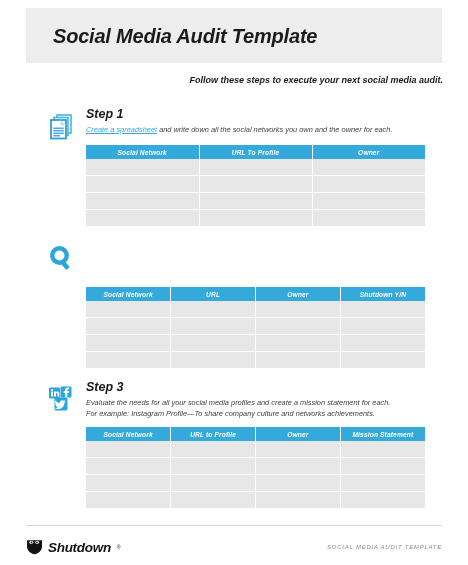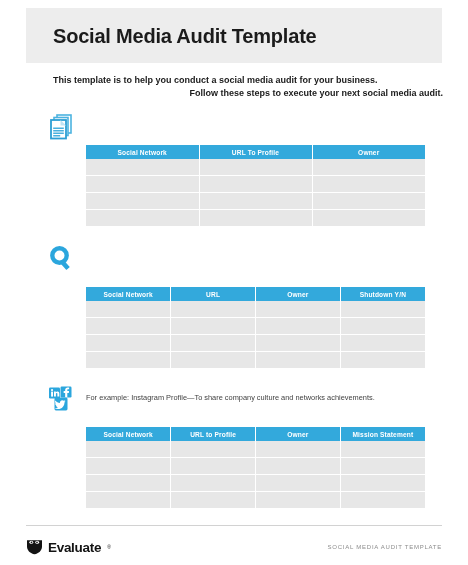--- a/index.html
+++ b/index.html
@@ -13,20 +13,21 @@
     font-family: "Liberation Sans", sans-serif;
     overflow: hidden;
     position: relative;
   }
 
   .page {
     position: relative;
     width: 392px;
     height: 565px;
     box-sizing: border-box;
+    font-style: italic;
   }
 
   
   .title-band {
     position: absolute;
     left: 26px;
     top: 8px;
     width: 416px;
     height: 55px;
     background: #ededed;
@@ -179,37 +180,40 @@
 </head>
 <body>
 
 <div class="page">
 
   <div class="title-band">
     <h1>Social Media Audit Template</h1>
   </div>
 
   <div class="intro">
-    <span>This template is to help you conduct a social media audit for your business.</span>
     <span class="l2">Follow these steps to execute your next social media audit.</span>
   </div>
 
   <div class="step step-1">
     <div class="step-icon">
       <svg class="icon-svg" width="30" height="30" viewBox="0 0 30 30">
         <rect x="11" y="3" width="14" height="18" fill="#ffffff" stroke="#4cb3e0" stroke-width="1.6"></rect>
         <rect x="8" y="5.5" width="14" height="18" fill="#ffffff" stroke="#4cb3e0" stroke-width="1.6"></rect>
         <rect x="5" y="8" width="15" height="18.5" fill="#ffffff" stroke="#2e9fd4" stroke-width="1.8"></rect>
         <polygon points="14.5,8 20,13.5 14.5,13.5" fill="#bfe3f4"></polygon>
         <rect x="7.2" y="15.5" width="10.6" height="1.5" fill="#49b0de"></rect>
         <rect x="7.2" y="18" width="10.6" height="1.5" fill="#49b0de"></rect>
         <rect x="7.2" y="20.5" width="10.6" height="1.5" fill="#49b0de"></rect>
         <rect x="7.2" y="23" width="7" height="1.5" fill="#49b0de"></rect>
       </svg>
     </div>
+    <div class="step-body">
+      <div class="step-title">Step 1</div>
+      <p class="step-desc"><span class="lnk">Create a spreadsheet</span><span> and write down all the social networks you own and the owner for each.</span></p>
+    </div>
   </div>
 
   <div class="tbl-wrap tbl-1">
     <table class="audit">
       <thead>
         <tr>
           <th>Social Network</th>
           <th>URL To Profile</th>
           <th>Owner</th>
         </tr>
@@ -297,21 +301,22 @@
         <path d="M8 6.6 h1.8 v0.7 c0.4,-0.7 1.1,-0.9 1.8,-0.9 c1.1,0 1.7,0.7 1.7,2 v3.2 h-1.9 v-2.8 c0,-0.6 -0.2,-0.9 -0.7,-0.9 c-0.5,0 -0.8,0.35 -0.8,0.95 v2.75 H8 z" fill="#ffffff"></path>
 
         <rect x="14.5" y="1.5" width="11" height="11" rx="1.2" fill="#2ba6dd"></rect>
         <path d="M21.3 12.5 V7.9 h1.5 l0.25 -1.8 h-1.75 v-1.1 c0,-0.5 0.15,-0.85 0.9,-0.85 h0.95 V2.55 c-0.2,-0.03 -0.8,-0.08 -1.5,-0.08 c-1.5,0 -2.5,0.9 -2.5,2.55 v1.08 h-1.5 v1.8 h1.5 v4.6 z" fill="#ffffff"></path>
 
         <rect x="8.5" y="12.5" width="13" height="13" rx="1.4" fill="#2ba6dd"></rect>
         <path d="M19.6 16.2 c-0.4,0.2 -0.85,0.32 -1.3,0.38 c0.47,-0.28 0.82,-0.73 0.99,-1.26 c-0.44,0.26 -0.92,0.45 -1.43,0.55 c-0.41,-0.44 -1,-0.72 -1.65,-0.72 c-1.25,0 -2.26,1.01 -2.26,2.26 c0,0.18 0.02,0.35 0.06,0.51 c-1.88,-0.09 -3.54,-0.99 -4.66,-2.36 c-0.2,0.33 -0.31,0.72 -0.31,1.14 c0,0.78 0.4,1.47 1.0,1.88 c-0.37,-0.01 -0.72,-0.11 -1.02,-0.28 v0.03 c0,1.09 0.78,2.0 1.81,2.21 c-0.19,0.05 -0.39,0.08 -0.6,0.08 c-0.15,0 -0.29,-0.01 -0.43,-0.04 c0.29,0.9 1.13,1.55 2.11,1.57 c-0.78,0.6 -1.75,0.96 -2.81,0.96 c-0.18,0 -0.36,-0.01 -0.54,-0.03 c1.0,0.64 2.19,1.01 3.46,1.01 c4.15,0 6.42,-3.44 6.42,-6.42 l-0.01,-0.29 c0.44,-0.32 0.82,-0.72 1.13,-1.18 z" fill="#ffffff"></path>
       </svg>
     </div>
     <div class="step-body">
-      <p class="step-desc"><br><span>For example: Instagram Profile—To share company culture and networks achievements.</span></p>
+      <div class="step-title">Step 3</div>
+      <p class="step-desc"><span>Evaluate the needs for all your social media profiles and create a mission statement for each.</span><br><span>For example: Instagram Profile—To share company culture and networks achievements.</span></p>
     </div>
   </div>
 
   <div class="tbl-wrap tbl-3">
     <table class="audit">
       <thead>
         <tr>
           <th>Social Network</th>
           <th>URL to Profile</th>
           <th>Owner</th>
@@ -352,19 +357,19 @@
     <div class="brand">
       <span>
         <svg class="icon-svg" width="17" height="16" viewBox="0 0 17 16">
           <path d="M1 1.2 h15 v6.2 c0 4.2 -3.4 6.9 -7.5 7.9 C4.4 14.3 1 11.6 1 7.4 z" fill="#131313"></path>
           <ellipse cx="5.3" cy="3.3" rx="1.9" ry="1.6" fill="#ffffff"></ellipse>
           <ellipse cx="11.2" cy="3.3" rx="1.9" ry="1.6" fill="#ffffff"></ellipse>
           <circle cx="5.5" cy="3.4" r="0.85" fill="#131313"></circle>
           <circle cx="11.0" cy="3.4" r="0.85" fill="#131313"></circle>
         </svg>
       </span>
-      <span class="brand-name">Evaluate</span>
+      <span class="brand-name">Shutdown</span>
         <span class="brand-tm">®</span>
     </div>
     <div class="footer-right">SOCIAL MEDIA AUDIT TEMPLATE</div>
   </div>
 
 </div>
 
 </body></html>

